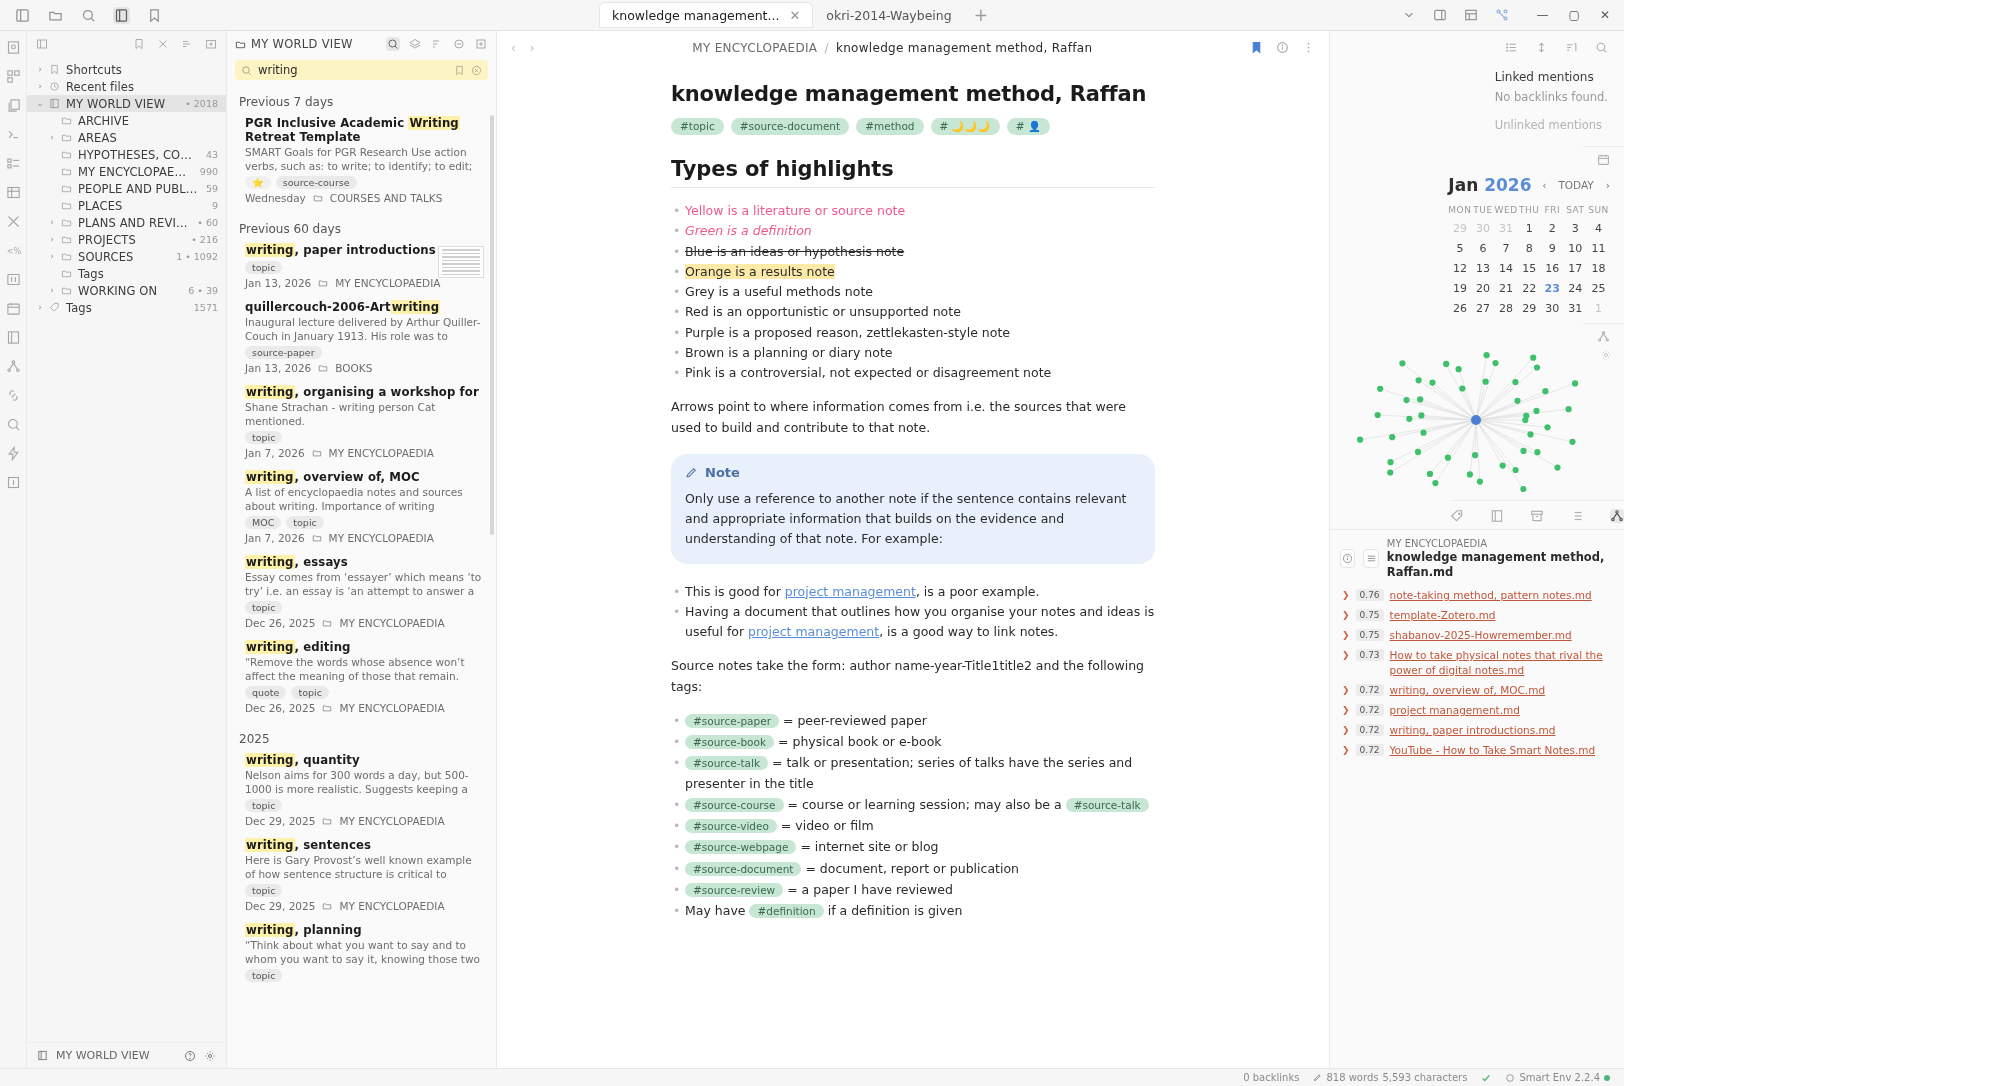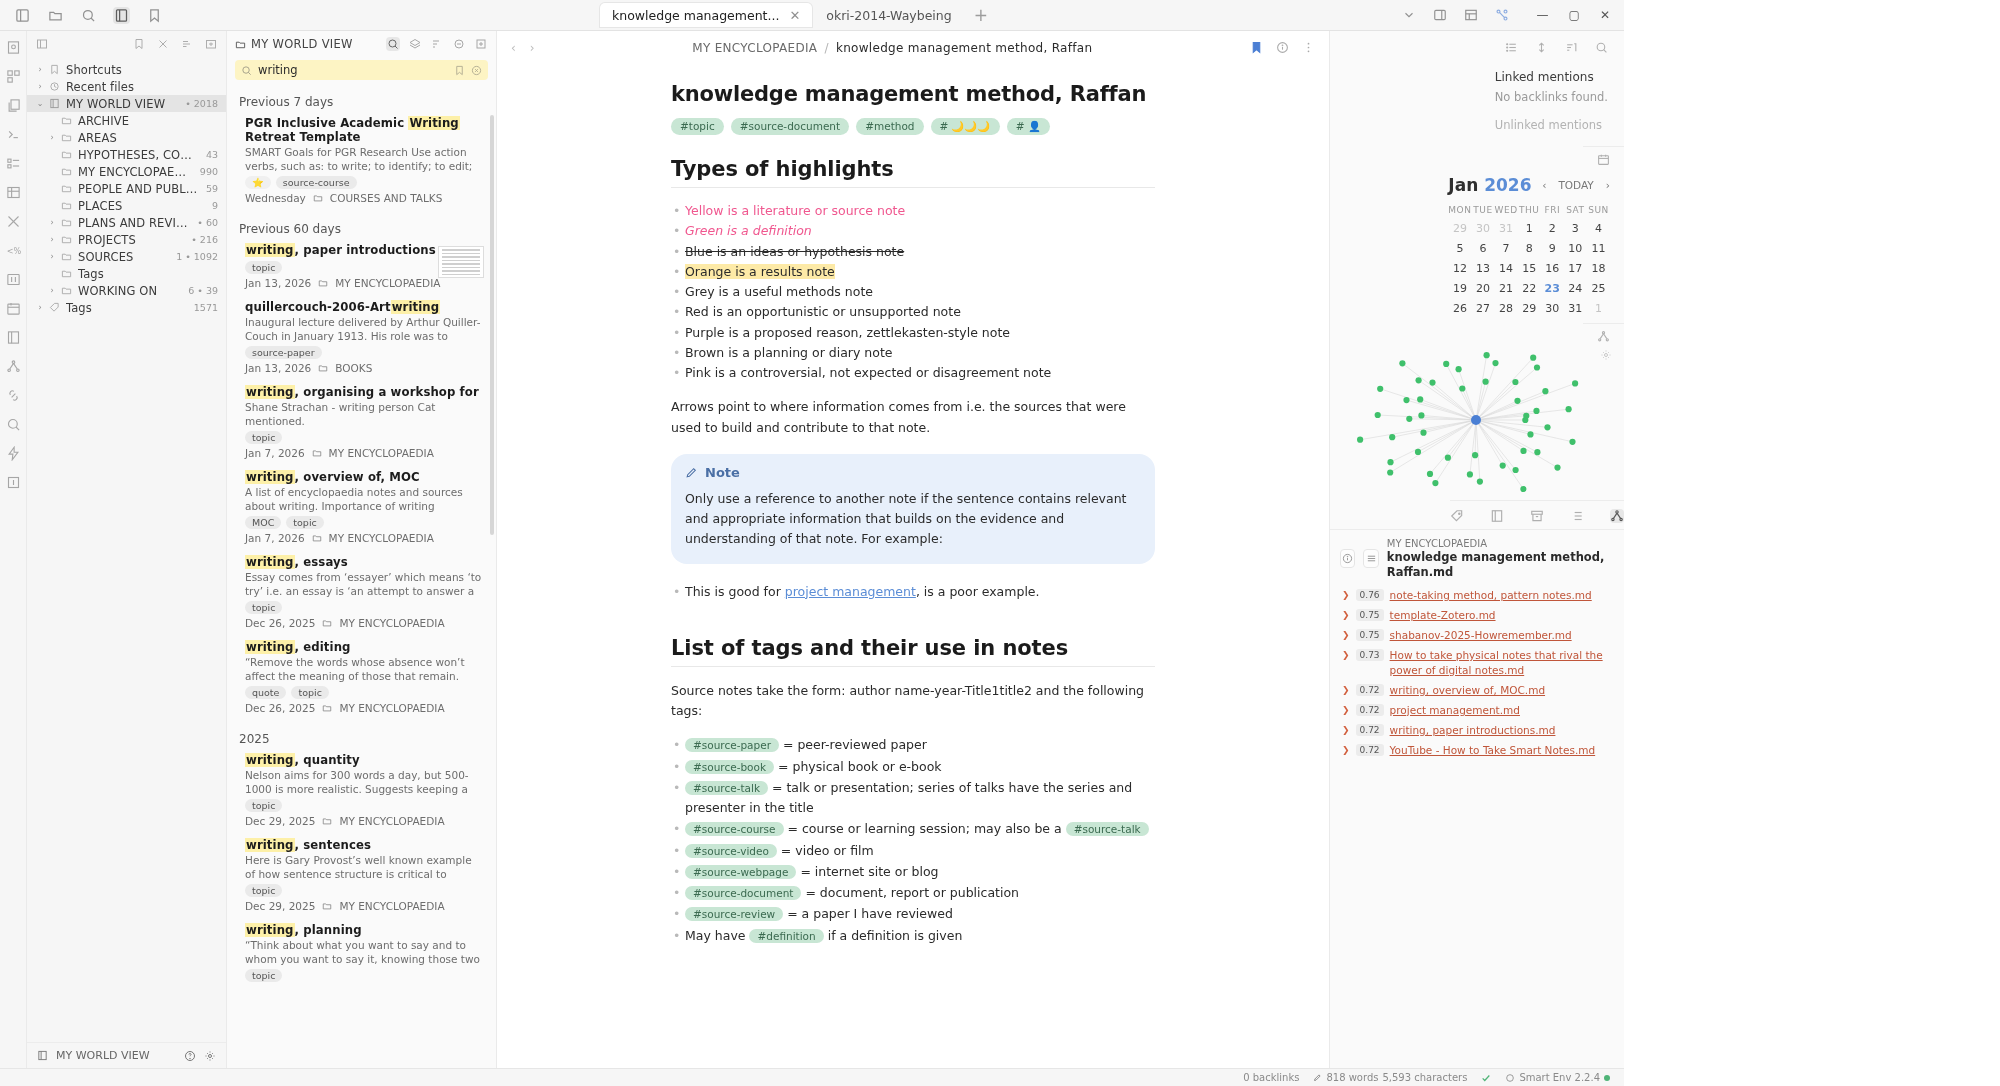--- a/index.html
+++ b/index.html
@@ -875,23 +875,23 @@
                     <path d="M4 20l4-1 11-11-3-3L5 16z"></path>
                   </svg>
                 </span>
               <span>Note</span>
             </div>
             <div class="cb">Only use a reference to another note if the sentence contains relevant and appropriate information that builds on the evidence and understanding of that note. For example:</div>
           </div>
 
           <ul class="bl" id="examples">
               <li>This is good for <a class="ilink">project management</a>, is a poor example.</li>
+              <li>Having a document that outlines how you organise your notes and ideas is useful for <a class="ilink">project management</a>, is a good way to link notes.</li>
             </ul>
 
-          <h2 class="h2" style="margin-top:34px;">List of tags and their use in notes</h2>
           <p class="para">Source notes take the form: author name-year-Title1title2 and the following tags:</p>
 
           <ul class="bl taglist" id="tagdefs">
               <li><span class="itag">#source-paper</span> = peer-reviewed paper</li>
               <li><span class="itag">#source-book</span> = physical book or e-book</li>
               <li><span class="itag">#source-talk</span> = talk or presentation; series of talks have the series and presenter in the title</li>
               <li><span class="itag">#source-course</span> = course or learning session; may also be a <span class="itag">#source-talk</span></li>
               <li><span class="itag">#source-video</span> = video or film</li>
               <li><span class="itag">#source-webpage</span> = internet site or blog</li>
               <li><span class="itag">#source-document</span> = document, report or publication</li>

